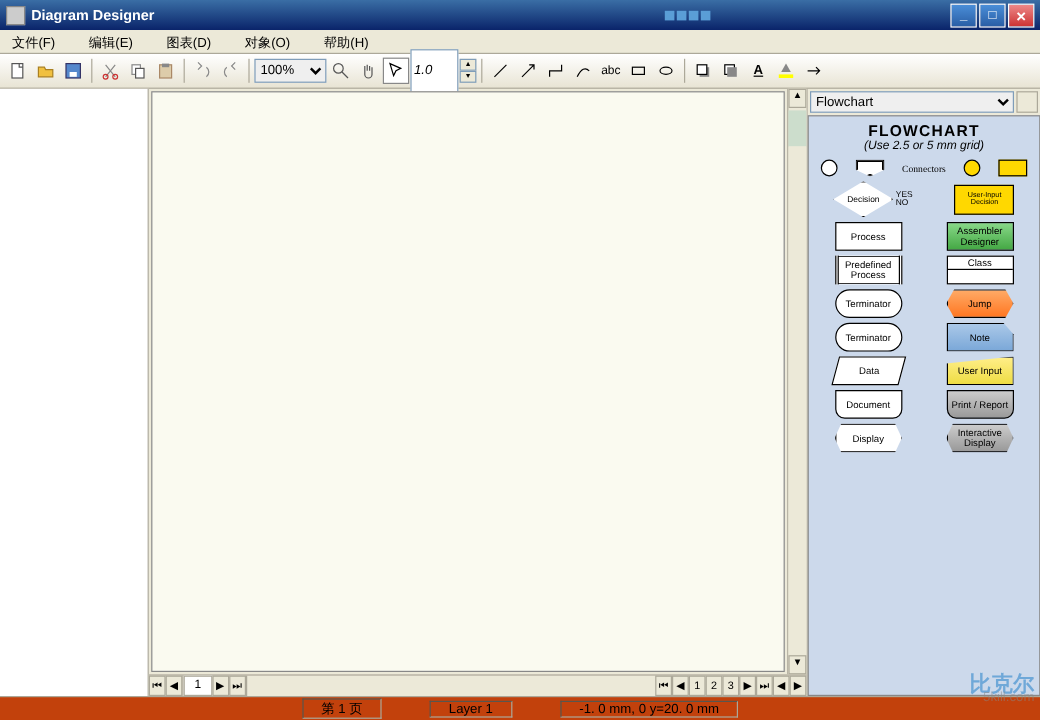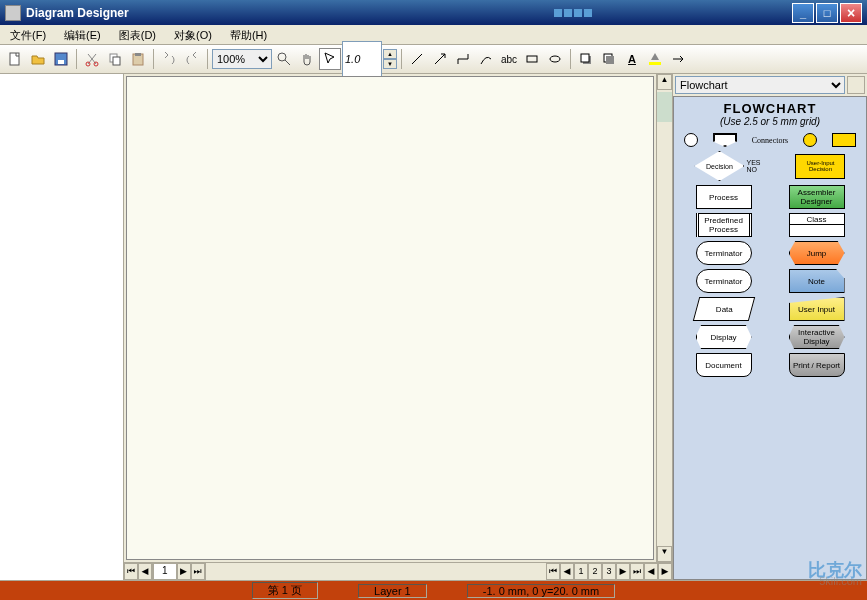--- a/index.html
+++ b/index.html
@@ -8,21 +8,21 @@
 .titlebar { height: 25px; background: linear-gradient(to bottom, #3a6ea5, #0a246a); display: flex; align-items: center; padding: 0 5px; color: white; }
 .titlebar .app-icon { width: 16px; height: 16px; background: #ccc; margin-right: 5px; border: 1px solid #888; }
 .titlebar .title { flex: 1; font-weight: bold; font-size: 12px; font-family: "SimHei", sans-serif; }
 .titlebar .decor { display: flex; gap: 2px; margin-right: 200px; }
 .titlebar .decor div { width: 8px; height: 8px; background: #5a9ed6; }
 .winbtns { display: flex; gap: 2px; }
 .winbtns div { width: 22px; height: 20px; border: 1px solid #fff; display: flex; align-items: center; justify-content: center; font-family: Arial; font-weight: bold; font-size: 11px; }
 .winbtns .min,.winbtns .max { background: linear-gradient(to bottom,#4a8ed8,#2a5ea5); color: white; }
 .winbtns .close { background: linear-gradient(to bottom,#e88,#c33); color: white; font-size: 14px; }
 
-.menubar { height: 20px; background: #ece9d8; border-bottom: 1px solid #aca899; display: flex; padding: 2px 4px 0; gap: 6px; }
+.menubar { height: 20px; background: #ece9d8; border-bottom: 1px solid #aca899; display: flex; padding: 2px 4px 0; gap: 16px; }
 .menubar span { padding: 1px 6px; cursor: default; }
 
 .toolbar { height: 29px; background: linear-gradient(to bottom,#fff,#e8e4d4); border-bottom: 1px solid #aca899; display: flex; align-items: center; padding: 2px 4px; gap: 1px; }
 .tb-btn { width: 22px; height: 22px; display: flex; align-items: center; justify-content: center; border: 1px solid transparent; }
 .tb-sep { width: 1px; height: 20px; background: #aca899; margin: 0 3px; }
 .zoom-sel { width: 60px; height: 20px; font-size: 11px; border: 1px solid #7f9db9; }
 .spin-input { width: 40px; height: 37px; font-size: 11px; border: 1px solid #7f9db9; padding: 0 2px; font-style: italic; }
 .spin-btns { display: flex; flex-direction: column; }
 .spin-btns div { width: 14px; height: 10px; border: 1px solid #7f9db9; background: #ece9d8; font-size: 6px; text-align: center; line-height: 8px; }
 
@@ -347,33 +347,33 @@
         </div>
         <div class="pal-row">
           <div class="shape box para">
               <span style="transform:skewX(15deg);display:inline-block">Data</span>
             </div>
           <div class="shape box yellow" style="clip-path:polygon(0 25%,100% 0,100% 100%,0 100%)">
               <span>User Input</span>
             </div>
         </div>
         <div class="pal-row">
+          <div class="shape box doc">
+              <span>Document</span>
+            </div>
+          <div class="shape box gray doc">
+              <span>Print / Report</span>
+            </div>
+        </div>
+        <div class="pal-row">
           <div class="shape box" style="clip-path:polygon(10% 0,90% 0,100% 50%,90% 100%,10% 100%,0 50%)">
               <span>Display</span>
             </div>
           <div class="shape box gray" style="clip-path:polygon(10% 0,90% 0,100% 50%,90% 100%,10% 100%,0 50%)">
               <span>Interactive Display</span>
-            </div>
-        </div>
-        <div class="pal-row">
-          <div class="shape box doc">
-              <span>Document</span>
-            </div>
-          <div class="shape box gray doc">
-              <span>Print / Report</span>
             </div>
         </div>
       </div>
     </div>
   </div>
 </div>
 
 <div class="statusbar">
   <div>第 1 页</div>
   <div>Layer 1</div>

